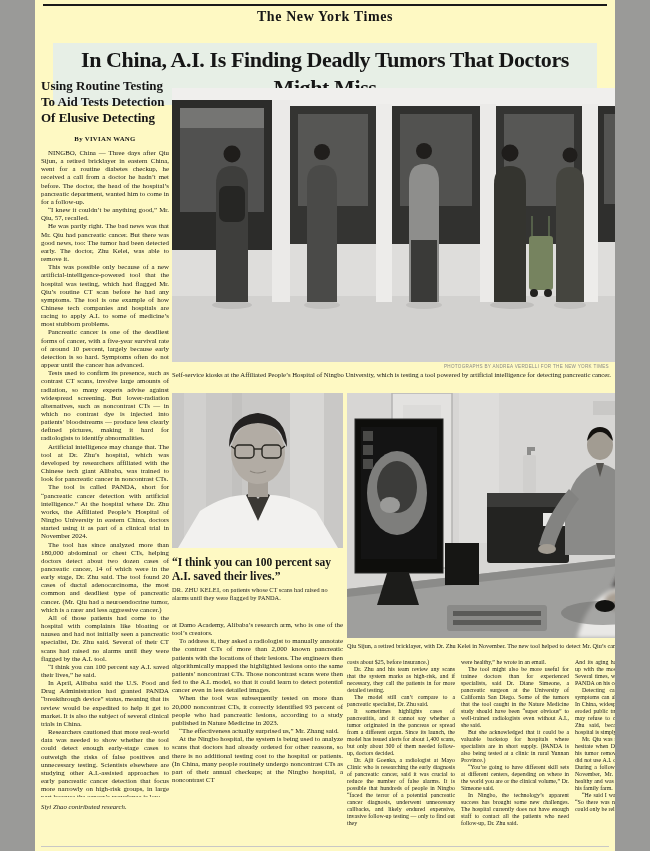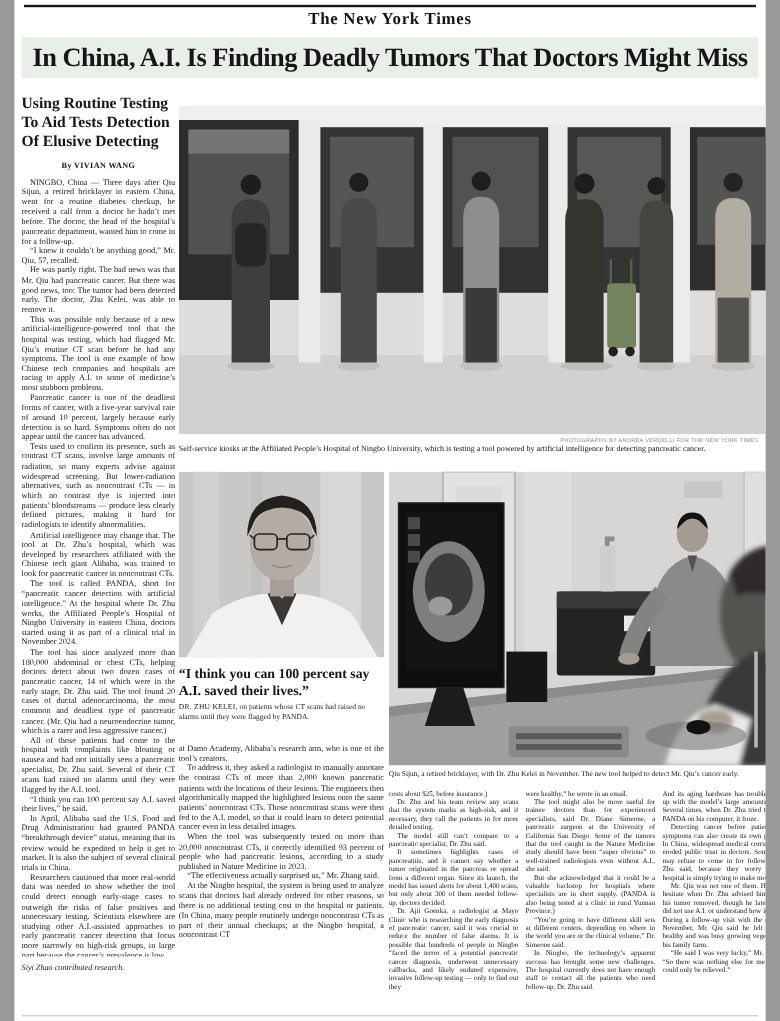--- a/index.html
+++ b/index.html
@@ -1,21 +1,21 @@
 <!DOCTYPE html>
 <html><head>
 <meta charset="utf-8">
 <style>
   html,body{margin:0;padding:0;background:#9a9a98;}
-  #page{position:relative;width:626px;height:851px;margin:0 auto;background:#ffffff;
+  #page{position:relative;width:580px;height:851px;margin:0 auto;background:#fef9c3;
         font-family:"Liberation Serif",serif;color:#161616;overflow:hidden;}
   .toprule{position:absolute;left:8px;right:8px;top:4px;height:2px;background:#1a1a1a;}
   .masthead{position:absolute;top:9px;left:0;right:0;text-align:center;
             font-size:14px;font-weight:700;letter-spacing:.6px;}
-  .headline{position:absolute;top:31px;left:6px;right:6px;margin:0;padding:3px 0;
+  .headline{position:absolute;top:31px;left:6px;right:6px;margin:12px;padding:3px 0;
             background:#e7efe6;text-align:center;font-size:22px;font-weight:700;
             line-height:28px;letter-spacing:-.4px;}
   .subhead{position:absolute;left:6px;top:78px;width:130px;}
   .subhead p{margin:0;font-size:13px;line-height:16px;font-weight:700;}
   .byline{position:absolute;left:6px;top:135px;width:128px;text-align:center;
           font-size:6.8px;font-weight:700;letter-spacing:.3px;}
   .col{position:absolute;text-align:justify;overflow:hidden;}
   .col p{margin:0;text-indent:7px;}
   .col.continued p:first-child{text-indent:0;}
   .col1{left:6px;top:149px;width:128px;height:648px;font-size:6.9px;line-height:8.15px;}

